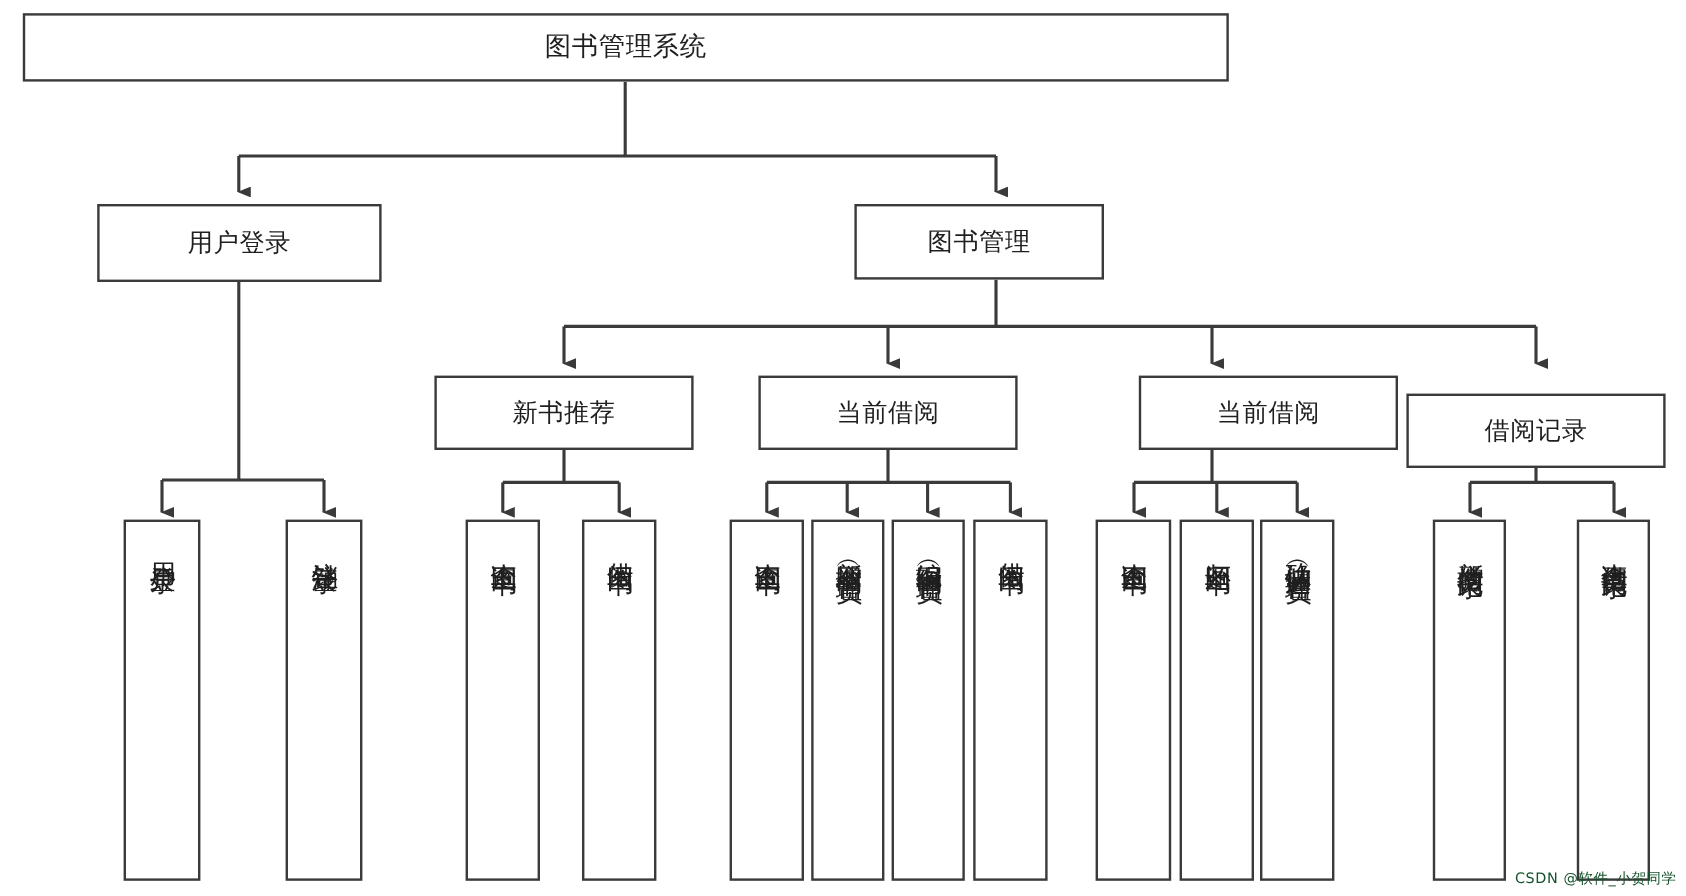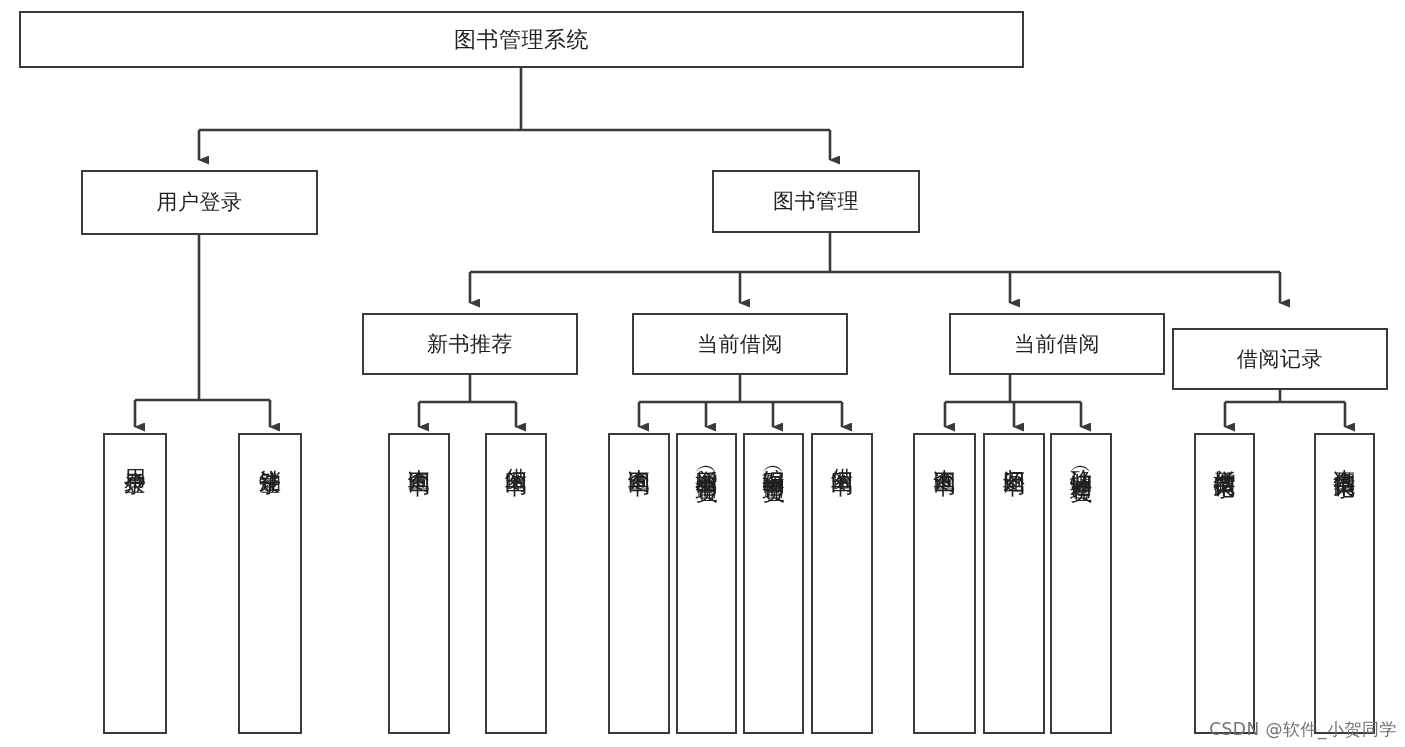--- a/index.html
+++ b/index.html
@@ -58,22 +58,22 @@
     line-height:1.08;
     letter-spacing:2px;
     white-space:normal;
     max-height:100%;
   }
   
   #watermark{
     position:absolute;
     right:8px;
     bottom:6px;
-    font-size:17px;
-    color:#737373;
+    font-size:12px;
+    color:#14532d;
     letter-spacing:0.5px;
     z-index:3;
     white-space:nowrap;
     user-select:none;
   }
 </style>
 </head>
 <body>
 
 <div id="canvas">

